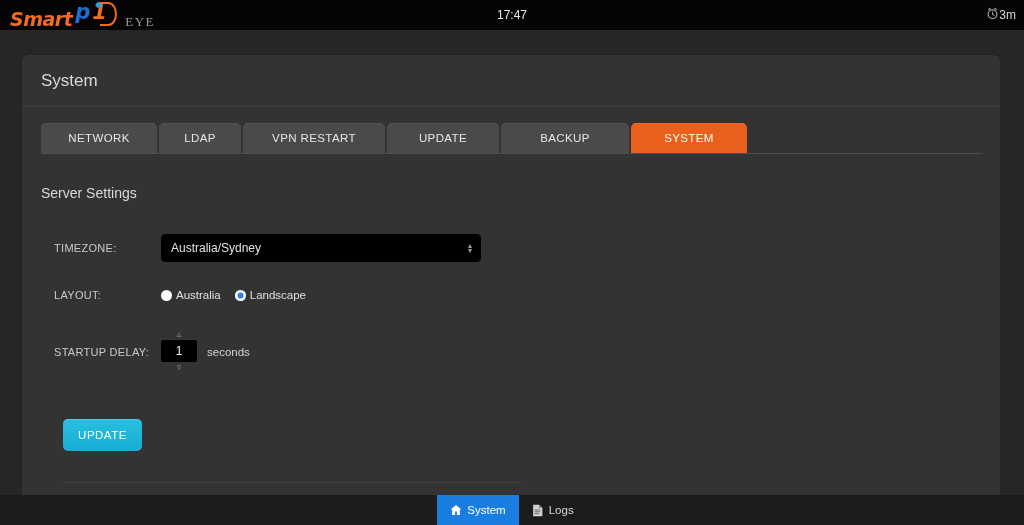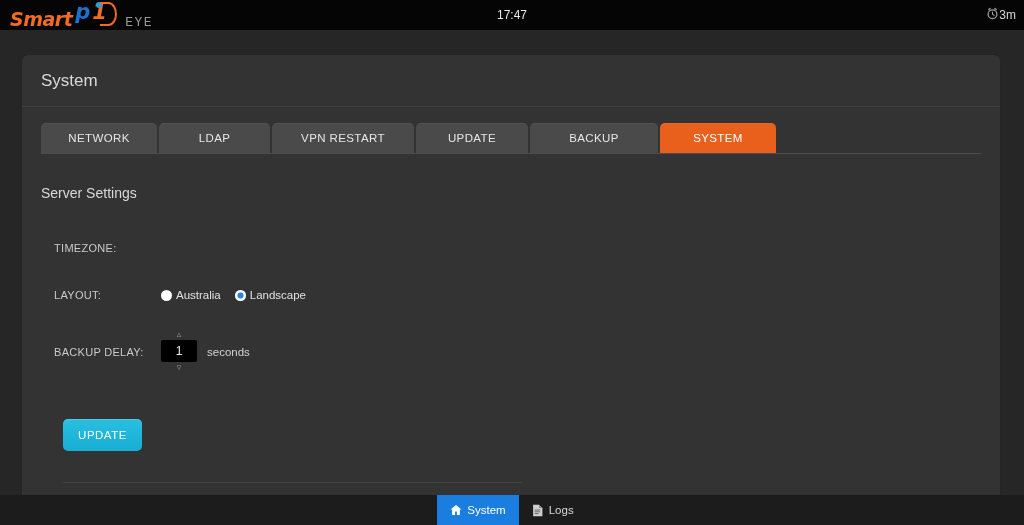--- a/index.html
+++ b/index.html
@@ -45,21 +45,21 @@
   .logo-swoosh {
     position: absolute; left: 25px; top: 0px;
     width: 17px; height: 24px;
     border-right: 2px solid #f26b21;
     border-top: 2px solid #f26b21;
     border-bottom: 2px solid #f26b21;
     border-radius: 0 50% 50% 0 / 0 50% 50% 0;
   }
   .logo-eye {
     margin-left: 4px; font-size: 13px; letter-spacing: 1.5px;
-    color: #9a9a9a; font-family: Liberation Mono, monospace;
+    color: #9a9a9a; font-family: Liberation Serif, serif;
   }
   .topbar-time {
     position: absolute; left: 0; width: 1024px; text-align: center;
     font-size: 12px; color: #e8e8e8;
   }
   .topbar-right {
     position: absolute; right: 8px; top: 0; height: 30px;
     display: flex; align-items: center; gap: 0;
   }
   .clock-icon { display: block; }
@@ -106,21 +106,21 @@
     color: #e6e6e6;
     font-size: 11.5px; letter-spacing: 0.4px;
     display: flex; align-items: center; justify-content: center;
     padding: 0 16px;
     margin-right: 2px;
     cursor: pointer;
     box-shadow: inset 0 1px 0 rgba(255,255,255,0.05);
     text-align: center;
   }
   .tab.w1 { width: 116px; }
-  .tab.w2 { width: 111px; }
+  .tab.w2 { width: 82px; }
   .tab.w3 { width: 142px; }
   .tab.w4 { width: 112px; }
   .tab.w5 { width: 128px; }
   .tab.w6 { width: 116px; }
   .tab.active {
     background: #e8601c;
     color: #ffffff;
   }
   .tabs-underline {
     position: absolute; left: 0; top: 30px;
@@ -302,40 +302,49 @@
       <div class="tabs-underline"></div>
     </div>
 
     <div class="body">
 
       <h2 class="section-title">Server Settings</h2>
 
       
       <div class="form-row">
         <label class="form-label">TIMEZONE:</label>
+        <div class="select-wrap">
+          <select class="tz-select">
+            <option>Australia/Sydney</option>
+          </select>
+          <span class="select-arrows">
+            <span>▴</span>
+            <span>▾</span>
+          </span>
+        </div>
       </div>
 
       
       <div class="form-row">
         <label class="form-label">LAYOUT:</label>
         <div class="radio-group">
           <span class="radio-item">
             <span class="radio-dot"></span>
             <span class="radio-label">Australia</span>
           </span>
           <span class="radio-item">
             <span class="radio-dot checked"></span>
             <span class="radio-label">Landscape</span>
           </span>
         </div>
       </div>
 
       
       <div class="form-row spinner-row">
-        <label class="form-label">BACKUP DELAY:</label>
+        <label class="form-label">STARTUP DELAY:</label>
         <div class="spinner">
           <span class="spin-btn">▵</span>
           <input class="spin-input" type="text" value="1" style="">
           <span class="spin-btn">▿</span>
         </div>
         <span class="seconds-label">seconds</span>
       </div>
 
       
       <button class="btn btn-update">UPDATE</button>

